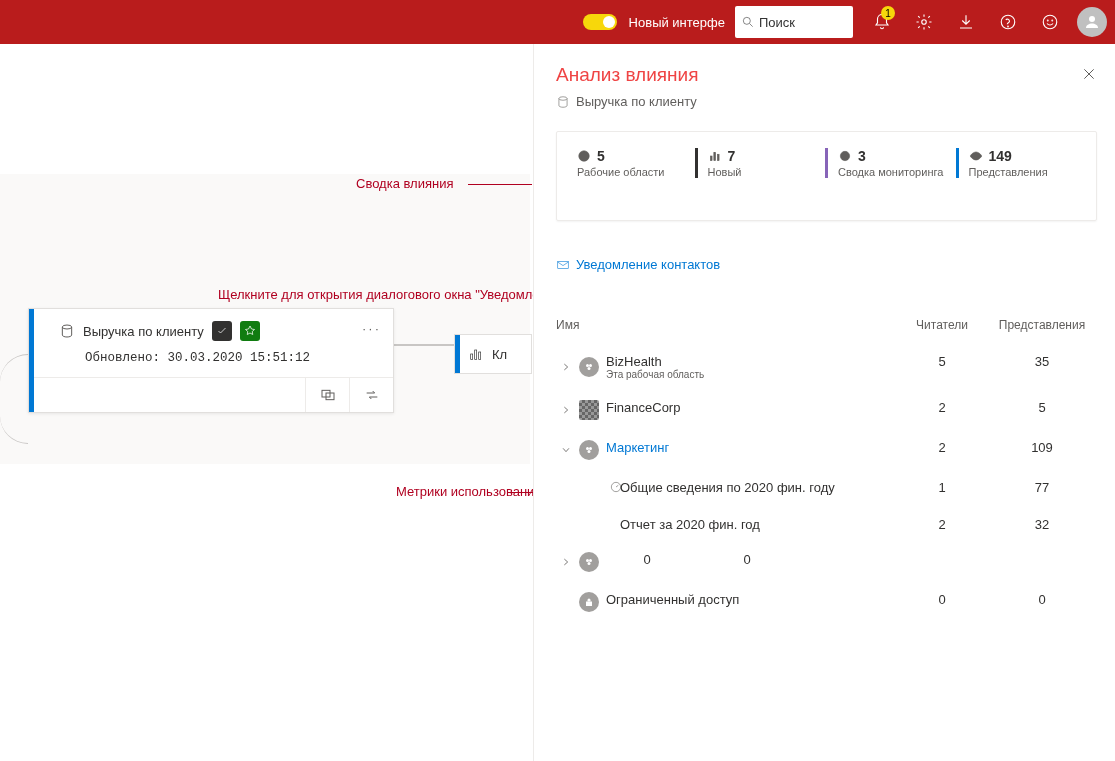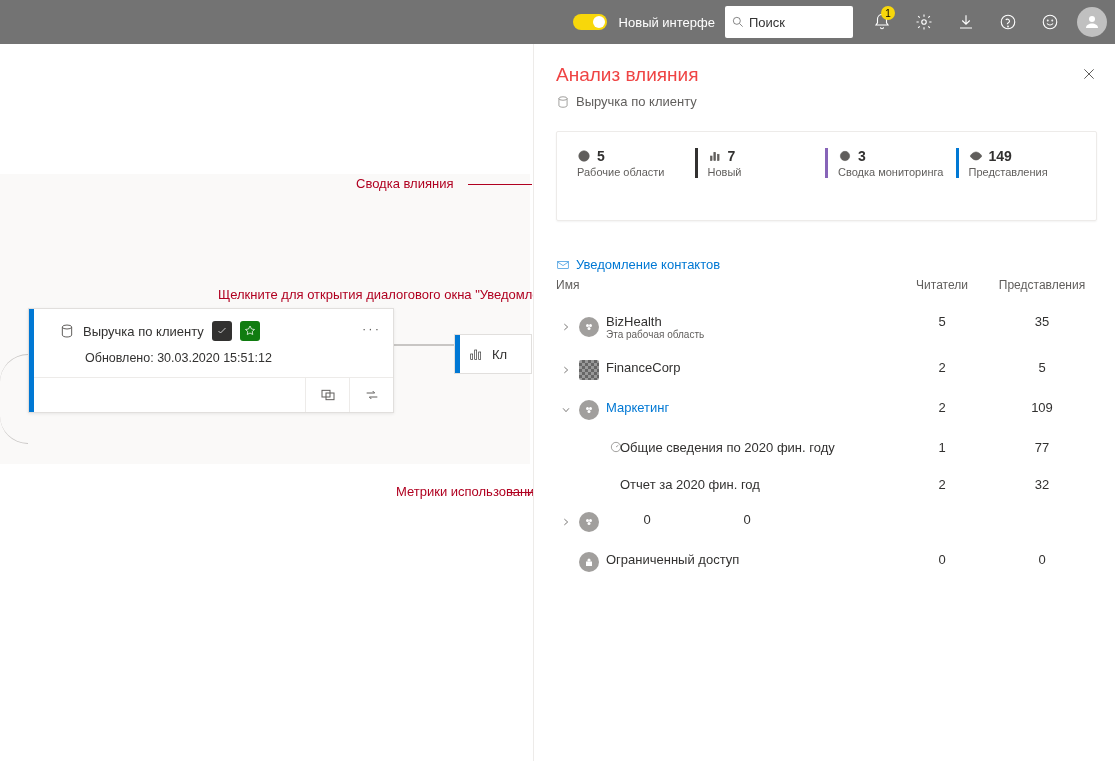--- a/index.html
+++ b/index.html
@@ -1,25 +1,25 @@
 <!DOCTYPE html>
 <html><head>
 <meta charset="utf-8">
 <style>
   * { box-sizing: border-box; margin: 0; padding: 0; }
   body { font-family: "Segoe UI", Arial, sans-serif; font-size: 13px; color: #323130; background: #fff; width: 1115px; height: 761px; overflow: hidden; position: relative; }
 
   
-  .topbar { height: 44px; background: #737373; display: flex; align-items: center; padding: 0 8px; color: #fff; }
+  .topbar { height: 44px; background: #b91c1c; display: flex; align-items: center; padding: 0 8px; color: #fff; }
   .topbar-left { flex: 1; }
   .topbar-right { display: flex; align-items: center; gap: 4px; }
   .toggle { width: 34px; height: 16px; background: #f7d70b; border-radius: 8px; position: relative; margin-right: 8px; }
   .toggle::after { content:""; position:absolute; right: 2px; top: 2px; width:12px; height:12px; background:#fff; border-radius:50%; }
   .new-ui-label { font-size: 13px; color: #fff; margin-right: 6px; white-space: nowrap; }
-  .search-box { display: flex; align-items: center; background: #fff; color: #333; height: 30px; width: 128px; border-radius: 2px; padding: 16px 6px; margin-right: 6px; }
+  .search-box { display: flex; align-items: center; background: #fff; color: #333; height: 30px; width: 118px; border-radius: 2px; padding: 16px 6px; margin-right: 6px; }
   .search-box svg { width: 14px; height: 14px; stroke: #333; fill: none; margin-right: 4px; }
   .search-box span { color: #333; }
   .hicon { width: 38px; height: 44px; display:flex; align-items:center; justify-content:center; position:relative; cursor:pointer; }
   .hicon svg { width: 18px; height:18px; stroke:#fff; fill:none; stroke-width:1.5; }
   .badge { position:absolute; top:6px; right:6px; background:#f7d70b; color:#000; font-size:10px; width:14px; height:14px; border-radius:50%; display:flex; align-items:center; justify-content:center; }
   .avatar { width: 30px; height:30px; background:#c0c0c0; border-radius:50%; display:flex; align-items:center; justify-content:center; margin-left:4px; }
   .avatar svg { width:18px; height:18px; fill:#fff; stroke:none;}
 
   
   .canvas { position:absolute; top:44px; left:0; right:0; bottom:0; background:#fff; }
@@ -30,21 +30,21 @@
   .node-card { position:absolute; top:264px; left:28px; width:366px; background:#fff; border:1px solid #e1dfdd; box-shadow: 0 1px 3px rgba(0,0,0,0.08); }
   .node-accent { position:absolute; left:0; top:0; bottom:0; width:5px; background:#0078d4; }
   .node-body { padding: 12px 14px 8px 30px; position:relative;}
   .node-title-row { display:flex; align-items:center; gap:8px;}
   .node-chip { width:20px; height:20px; border-radius:3px; display:inline-flex; align-items:center; justify-content:center; }
   .chip-dark { background:#323130; }
   .chip-green{ background:#107c10; }
   .chip-dark svg, .chip-green svg { width:12px; height:12px; stroke:#fff; fill:none; stroke-width:1.5;}
   .node-title { font-size:13px; color:#323130; }
   .node-more { position:absolute; right:12px; top:12px; color:#605e5c; letter-spacing:2px; cursor:pointer;}
-  .node-sub { margin: 10px 0 4px 26px; font-size:12.5px; color:#323130;}
+  .node-sub { margin: 10px 0 4px 26px; font-size:12.5px; color:#323130;font-family:Liberation Mono, monospace;}
   .node-footer { display:flex; justify-content:flex-end; border-top:1px solid #edebe9; }
   .node-fbtn { width:44px; height:34px; display:flex; align-items:center; justify-content:center; border-left:1px solid #edebe9; cursor:pointer;}
   .node-fbtn svg { width:16px; height:16px; stroke:#605e5c; fill:none; stroke-width:1.5;}
   .ds-icon { width:16px; height:16px; stroke:#605e5c; fill:none; stroke-width:1.5;}
 
   .mini-node { position:absolute; top:290px; left:454px; width:78px; height:40px; background:#fff; border:1px solid #e1dfdd; display:flex; align-items:center;}
   .mini-accent { width:5px; height:100%; background:#0078d4;}
   .mini-icon { width:32px; display:flex; align-items:center; justify-content:center;}
   .mini-icon svg{width:16px;height:16px; stroke:#323130; fill:none;}
   .mini-label { color:#323130; }
@@ -69,21 +69,21 @@
   .summary-item .si-top svg { width:14px; height:14px; stroke:#605e5c; fill:#605e5c;}
   .si-num { font-size:14px; font-weight:600;}
   .si-label { font-size:11px; color:#605e5c; margin-top:2px; white-space:nowrap;}
   .s1 { border-left-color:#323130;}
   .s2 { border-left-color:#8764b8;}
   .s3 { border-left-color:#0078d4;}
 
   .notify-row { margin-top: 36px; color:#0078d4; font-size:13px; display:flex; align-items:center; gap:6px; cursor:pointer;}
   .notify-row svg { width:14px; height:14px; stroke:#0078d4; fill:none;}
 
-  .list-area { }
+  .list-area { margin-top: 40px;}
   .list-header { display:flex; padding: 6px 0; font-size:12px; color:#605e5c; margin-bottom:6px;}
   .col-name { flex:1; }
   .col-readers { width:90px; text-align:center;}
   .col-views { width:110px; text-align:center;}
   .list-row { display:flex; padding: 10px 0; font-size:13px;}
   .row-caret { width:20px; display:flex; align-items:center; justify-content:center; cursor:pointer;}
   .row-caret svg{ width:10px; height:10px; stroke:#605e5c; fill:none; stroke-width:2;}
   .row-icon { width:26px; display:flex; align-items:center; justify-content:center;}
   .ws-badge { width:20px; height:20px; border-radius:50%; background:#a19f9d; display:flex; align-items:center; justify-content:center;}
   .ws-badge svg{ width:12px; height:12px; fill:#fff; stroke:none;}

